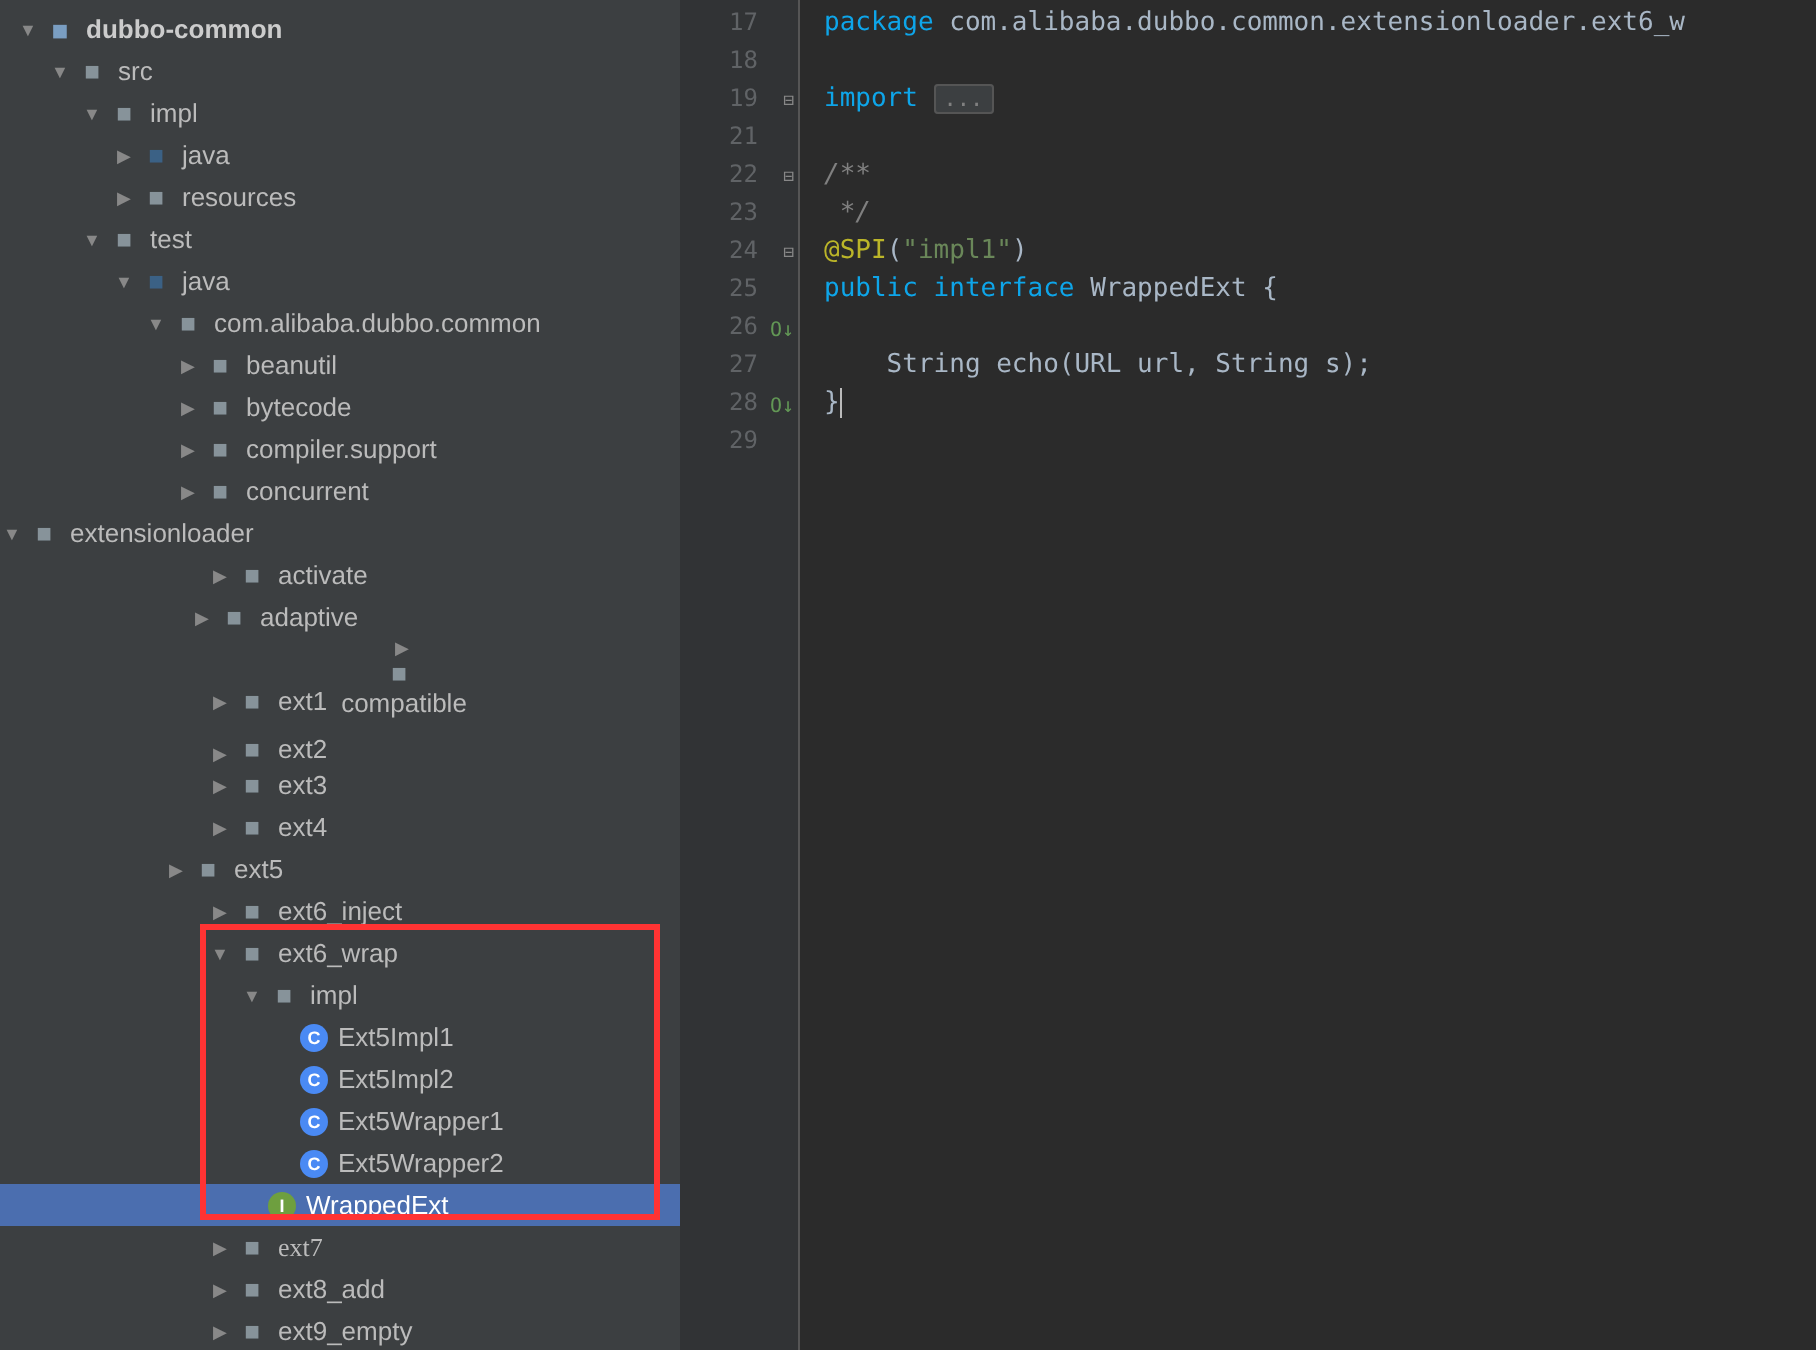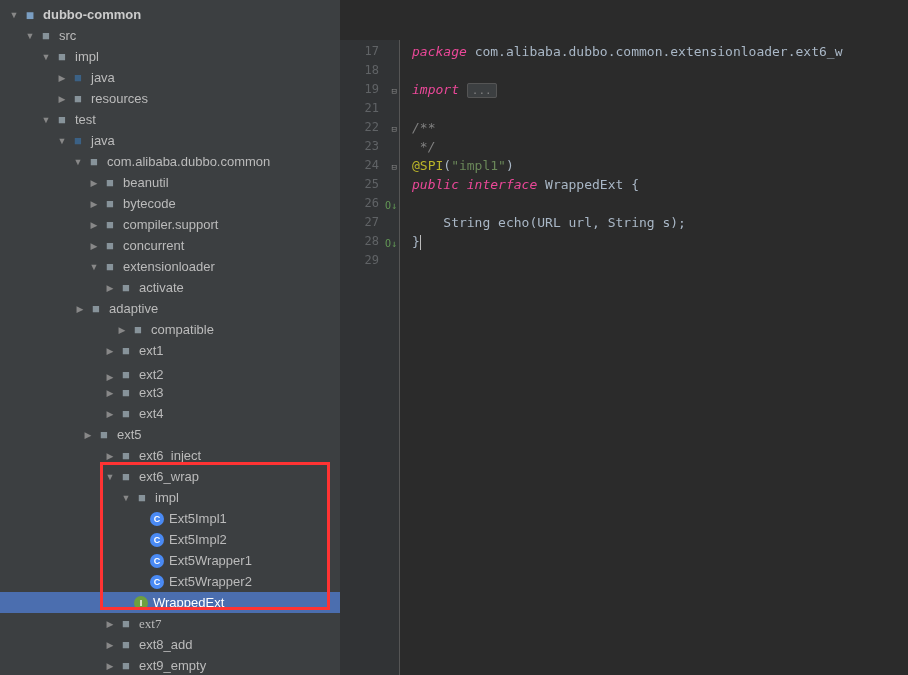--- a/index.html
+++ b/index.html
@@ -1,27 +1,27 @@
 <!DOCTYPE html>
 <html><head>
   <meta charset="utf-8">
   <style>
     * { margin: 0; padding: 0; box-sizing: border-box; }
     body { font-family: 'Segoe UI', Arial, sans-serif; background: #2b2b2b; color: #a9b7c6; font-size: 13px; overflow: hidden; }
     .container { display: flex; width: 908px; height: 675px; }
     .sidebar { width: 340px; background: #3c3f41; overflow-y: auto; position: relative; }
-    .editor { flex: 1; background: #2b2b2b; display: flex; overflow: hidden; margin-top: 40px; }
+    .editor { flex: 1; background: #2b2b2b; display: flex; overflow: hidden; }
     .gutter { width: 60px; background: #313335; padding-top: 2px; border-right: 1px solid #555; }
     .gutter-line { height: 19px; text-align: right; padding-right: 20px; color: #606366; font-size: 12px; line-height: 19px; position: relative; font-family: 'Consolas', monospace; }
     .gutter-mark { position: absolute; right: 2px; top: 2px; font-size: 10px; }
     .gutter-mark.green { color: #629755; }
     .gutter-mark.fold { position: absolute; left: 44px; color: #888; font-size: 9px; }
     .code { flex: 1; padding-top: 2px; padding-left: 12px; font-family: 'Consolas', 'Monaco', monospace; font-size: 13px; }
     .code-line { height: 19px; line-height: 19px; white-space: pre; }
-    .kw { color: #ec4899; font-style: italic; }
+    .kw { color: #0ea5e9; }
     .str { color: #6a8759; }
     .com { color: #808080; font-style: italic; }
     .ann { color: #bbb529; }
     .cls { color: #a9b7c6; }
     .iface { color: #a9b7c6; }
     .paren { color: #a9b7c6; }
     .brace { color: #a9b7c6; }
     .fold-box { background: #3c3f41; border: 1px solid #555; color: #808080; padding: 0 4px; border-radius: 2px; font-size: 11px; }
     .cursor { display: inline-block; width: 1px; height: 15px; background: #bbb; vertical-align: middle; }
     
@@ -104,36 +104,36 @@
         <div class="tree-item" style="padding-left: 88px;">
           <span class="arrow collapsed"></span>
           <span class="icon icon-package"></span>
           <span class="label">compiler.support</span>
         </div>
         <div class="tree-item" style="padding-left: 88px;">
           <span class="arrow collapsed"></span>
           <span class="icon icon-package"></span>
           <span class="label">concurrent</span>
         </div>
-        <div class="tree-item" style="padding-left: 88px;">
+        <div class="tree-item" style="">
           <span class="arrow expanded"></span>
           <span class="icon icon-package"></span>
           <span class="label">extensionloader</span>
         </div>
         <div class="tree-item" style="padding-left: 104px;">
           <span class="arrow collapsed"></span>
           <span class="icon icon-package"></span>
           <span class="label">activate</span>
         </div>
-        <div class="tree-item" style="padding-left: 74px;">
+        <div class="tree-item" style="padding-left: 95px;">
           <span class="arrow collapsed"></span>
           <span class="icon icon-package"></span>
           <span class="label">adaptive</span>
         </div>
-        <div class="tree-item" style="padding-left: 116px;">
+        <div class="tree-item" style="padding-left: 68px; flex-direction: column;">
           <span class="arrow collapsed"></span>
           <span class="icon icon-package"></span>
           <span class="label">compatible</span>
         </div>
         <div class="tree-item" style="padding-left: 104px;">
           <span class="arrow collapsed"></span>
           <span class="icon icon-package"></span>
           <span class="label">ext1</span>
         </div>
         <div class="tree-item" style="padding-left: 104px; align-items: flex-end;">

